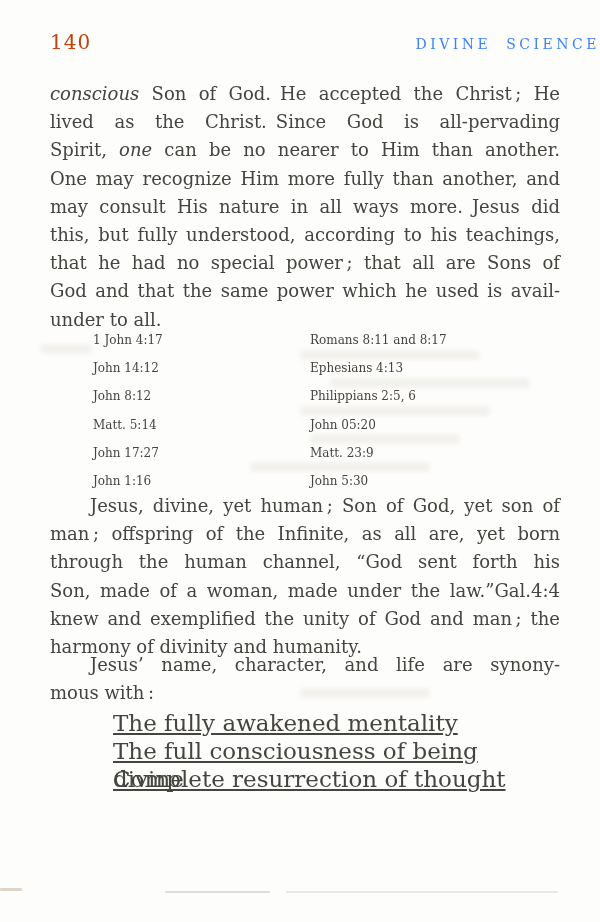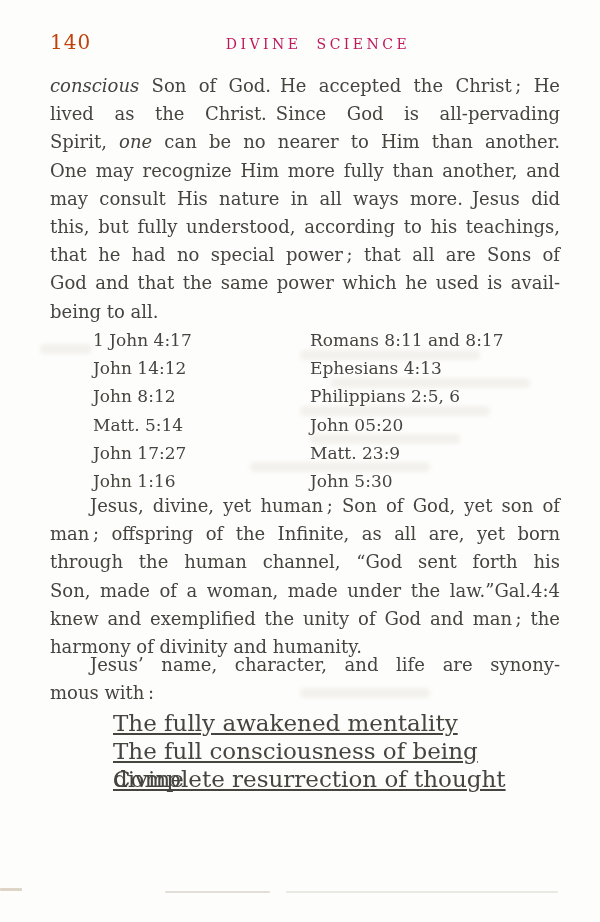--- a/index.html
+++ b/index.html
@@ -13,39 +13,39 @@
     color: #46443f;
   }
   
   .header { position: absolute; top: 28px; left: 0; right: 0; height: 26px; }
   .pagenum {
     position: absolute; left: 50px; top: 2px;
     font-size: 20px; letter-spacing: 1px; color: #c2410c;
   }
   .runtitle {
     position: absolute; left: 0; right: 0; top: 8px;
-    text-align: center;
+    text-align: right;
     font-size: 14px; letter-spacing: 3.5px; word-spacing: 7px;
-    color: #be185d;
+    color: #3b82f6;
     padding-left: 36px;
   }
   
   .para { position: absolute; left: 50px; width: 510px; font-size: 18px; }
   .tline {
     height: 28.6px; line-height: 28.6px;
     text-align: justify; text-align-last: justify;
     white-space: normal; overflow: visible;
   }
   .p2 .tline, .p3 .tline, .scripture, .blist { }
   .para.tight .tline { height: 28.2px; line-height: 28.2px; }
   .tline.last { text-align: left; text-align-last: left; }
   .indent-first .tline:first-child { text-indent: 40px; }
   .tline i { font-style: italic; }
   
-  .scripture { position: absolute; left: 93px; top: 326px; width: 467px; font-size: 17px; }
+  .scripture { position: absolute; left: 93px; top: 326px; width: 467px; font-size: 12px; }
   .srow { position: relative; height: 28.2px; line-height: 28.2px; }
   .scol-left  { display: inline-block; }
   .scol-right { position: absolute; left: 217px; top: 0; }
   
   .blist { position: absolute; left: 113px; top: 709px; width: 440px; font-size: 23px; text-decoration: underline; }
   .bitem { height: 28.2px; line-height: 28.2px; }
   
   .ghost {
     position: absolute; height: 10px; border-radius: 4px;
     background: #b9ac90; opacity: 0.14; filter: blur(2px);
@@ -58,30 +58,30 @@
 </head>
 <body>
 
 <div class="screen">
 
   <div class="header">
     <span class="pagenum">140</span>
     <span class="runtitle">DIVINE SCIENCE</span>
   </div>
 
-  <div class="para tight" style="top:72px">
+  <div class="para tight" style="top:80px">
       <div class="tline"><i>conscious</i> Son of God. He accepted the Christ ; He</div>
       <div class="tline">lived as the Christ. Since God is all-pervading</div>
       <div class="tline">Spirit, <i>one</i> can be no nearer to Him than another.</div>
       <div class="tline">One may recognize Him more fully than another, and</div>
       <div class="tline">may consult His nature in all ways more. Jesus did</div>
       <div class="tline">this, but fully understood, according to his teachings,</div>
       <div class="tline">that he had no special power ; that all are Sons of</div>
       <div class="tline">God and that the same power which he used is avail-</div>
-      <div class="tline last">being to all.</div>
+      <div class="tline last">under to all.</div>
     </div>
 
   <div class="scripture">
     <div class="srow">
       <span class="scol-left">1 John 4:17</span>
       <span class="scol-right">Romans 8:11 and 8:17</span>
     </div>
     <div class="srow">
       <span class="scol-left">John 14:12</span>
       <span class="scol-right">Ephesians 4:13</span>

